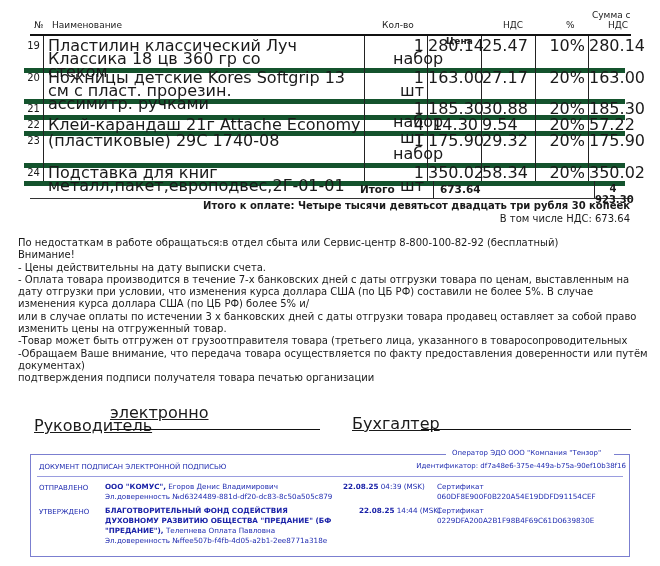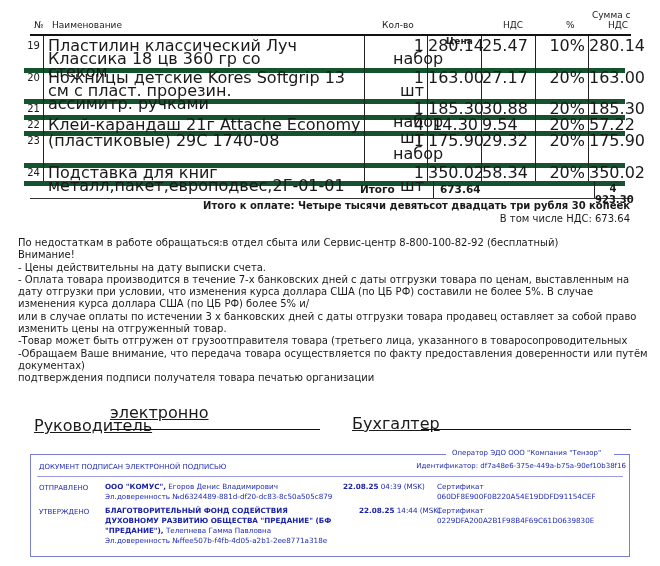--- a/index.html
+++ b/index.html
@@ -170,20 +170,20 @@
   </div>
   <div class="s-org s-date" style="left:312px; top:28px;">
     <b>22.08.25</b><span> 04:39 (MSK)</span>
   </div>
   <div class="s-org" style="left:406px; top:28px;">Сертификат 060DF8E900F0B220A54E19DDFD91154CEF</div>
 
   <div class="s-label" style="left:8px; top:54px;">УТВЕРЖДЕНО</div>
   <div class="s-org" style="left:74px; top:52px;">
     <b>БЛАГОТВОРИТЕЛЬНЫЙ ФОНД СОДЕЙСТВИЯ</b><br>
     <b>ДУХОВНОМУ РАЗВИТИЮ ОБЩЕСТВА "ПРЕДАНИЕ" (БФ</b><br>
-    <b>"ПРЕДАНИЕ"),</b><span> Телепнева Гамма Павловна</span><br>
+    <b>"ПРЕДАНИЕ"),</b><span> Телепнева Оплата Павловна</span><br>
     <span>Эл.доверенность №ffee507b-f4fb-4d05-a2b1-2ee8771a318e</span>
   </div>
   <div class="s-org s-date" style="left:328px; top:52px;">
     <b>22.08.25</b><span> 14:44 (MSK)</span>
   </div>
   <div class="s-org" style="left:406px; top:52px;">Сертификат 0229DFA200A2B1F98B4F69C61D0639830E</div>
 </div>
 
 </body></html>

